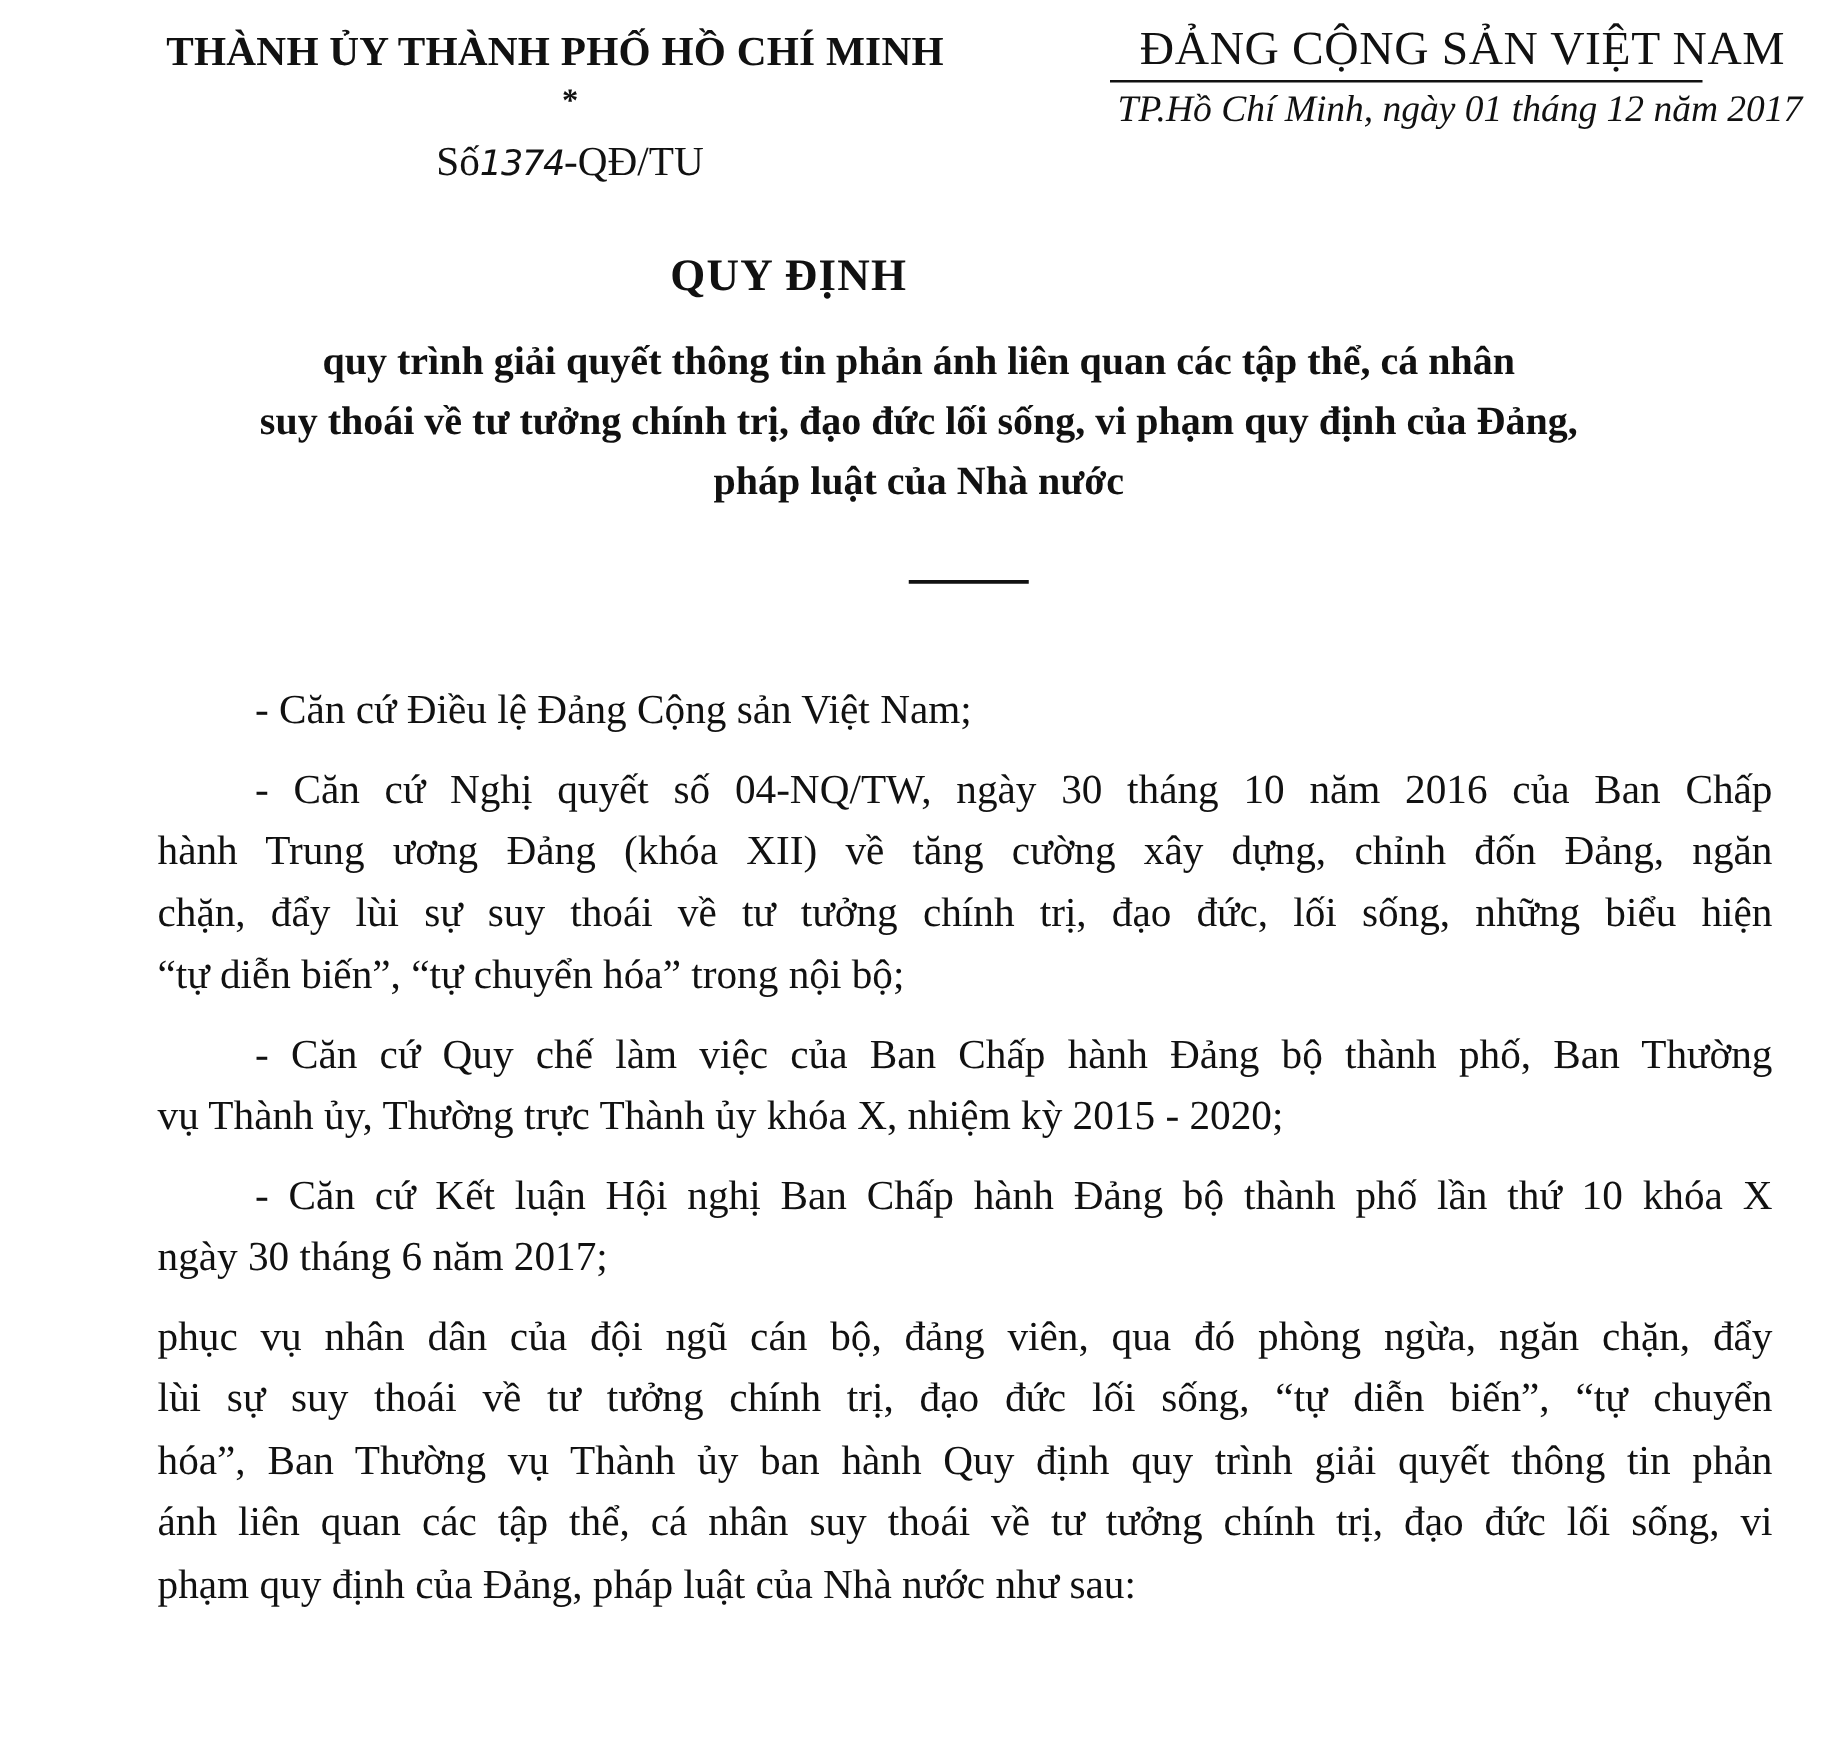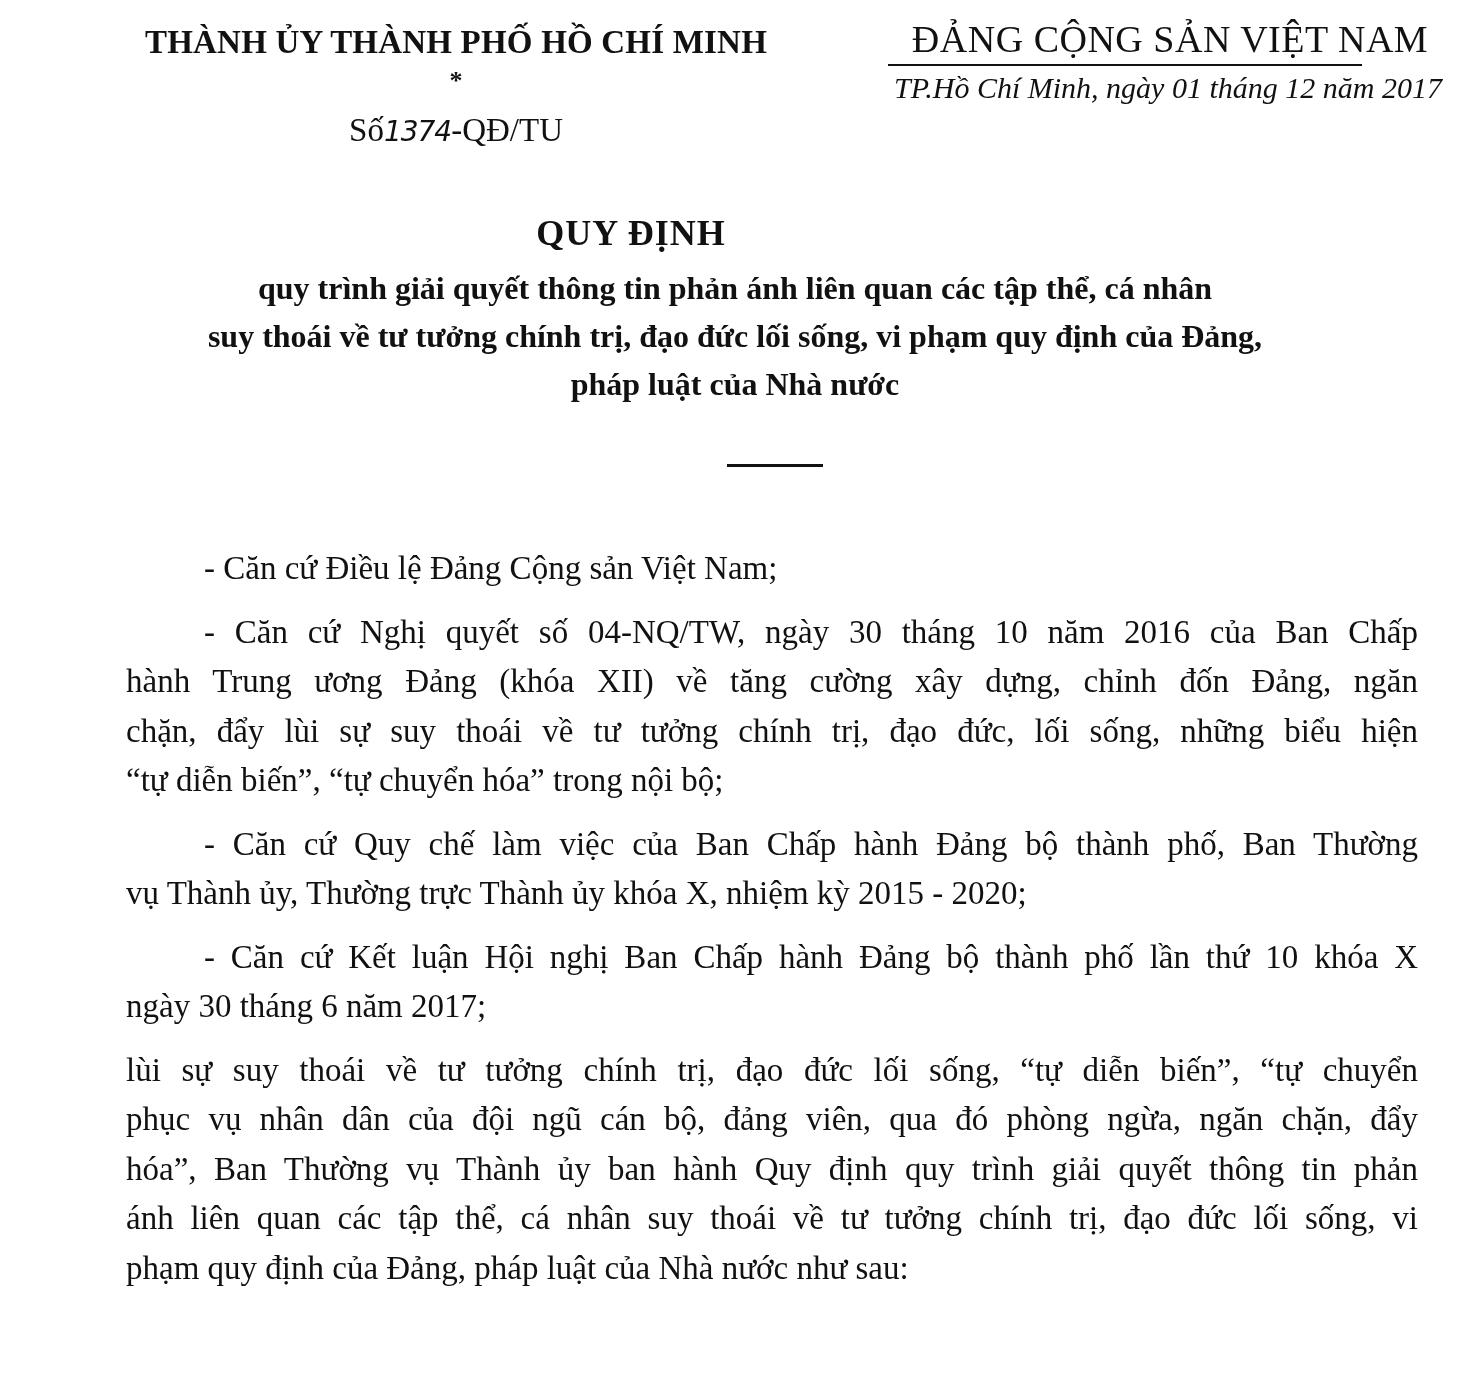--- a/index.html
+++ b/index.html
@@ -10,21 +10,21 @@
     body {
       width: 1470px;
       height: 1394px;
       position: relative;
       overflow: hidden;
       font-family: "Liberation Serif", "DejaVu Serif", serif;
       color: #111111;
     }
     .abs { position: absolute; white-space: nowrap; }
     .hdr-left {
-      left: 96px; top: 22px; width: 720px;
+      left: 84px; top: 22px; width: 720px;
       text-align: center;
       font-weight: bold;
       font-size: 33px;
       letter-spacing: 0.2px;
       line-height: 40px;
     }
     .star {
       left: 96px; top: 66px; width: 720px;
       text-align: center;
       font-weight: bold;
@@ -62,21 +62,20 @@
       font-size: 30px;
       line-height: 36px;
     }
     .title {
       left: 0; top: 198px; width: 1262px;
       text-align: center;
       font-weight: bold;
       font-size: 36px;
       line-height: 44px;
       letter-spacing: 1px;
-      margin-top: 13px;
     }
     .subtitle {
       left: 0; top: 264px; width: 1516px;
       text-align: center;
       font-weight: bold;
       font-size: 32px;
       line-height: 48px;
     }
     .subtitle div { white-space: nowrap; }
     .divider {
@@ -138,19 +137,19 @@
     <span class="ln first">- Căn cứ Quy chế làm việc của Ban Chấp hành Đảng bộ thành phố, Ban Thường</span>
     <span class="ln last">vụ Thành ủy, Thường trực Thành ủy khóa X, nhiệm kỳ 2015 - 2020;</span>
   </div>
 
   <div class="para" style="margin-bottom:14px;">
     <span class="ln first">- Căn cứ Kết luận Hội nghị Ban Chấp hành Đảng bộ thành phố lần thứ 10 khóa X</span>
     <span class="ln last">ngày 30 tháng 6 năm 2017;</span>
   </div>
 
   <div class="para">
+    <span class="ln">phục vụ nhân dân của đội ngũ cán bộ, đảng viên, qua đó phòng ngừa, ngăn chặn, đẩy</span>
     <span class="ln">lùi sự suy thoái về tư tưởng chính trị, đạo đức lối sống, “tự diễn biến”, “tự chuyển</span>
-    <span class="ln">phục vụ nhân dân của đội ngũ cán bộ, đảng viên, qua đó phòng ngừa, ngăn chặn, đẩy</span>
     <span class="ln">hóa”, Ban Thường vụ Thành ủy ban hành Quy định quy trình giải quyết thông tin phản</span>
     <span class="ln">ánh liên quan các tập thể, cá nhân suy thoái về tư tưởng chính trị, đạo đức lối sống, vi</span>
     <span class="ln last">phạm quy định của Đảng, pháp luật của Nhà nước như sau:</span>
   </div>
 </div>
 
 </body></html>

